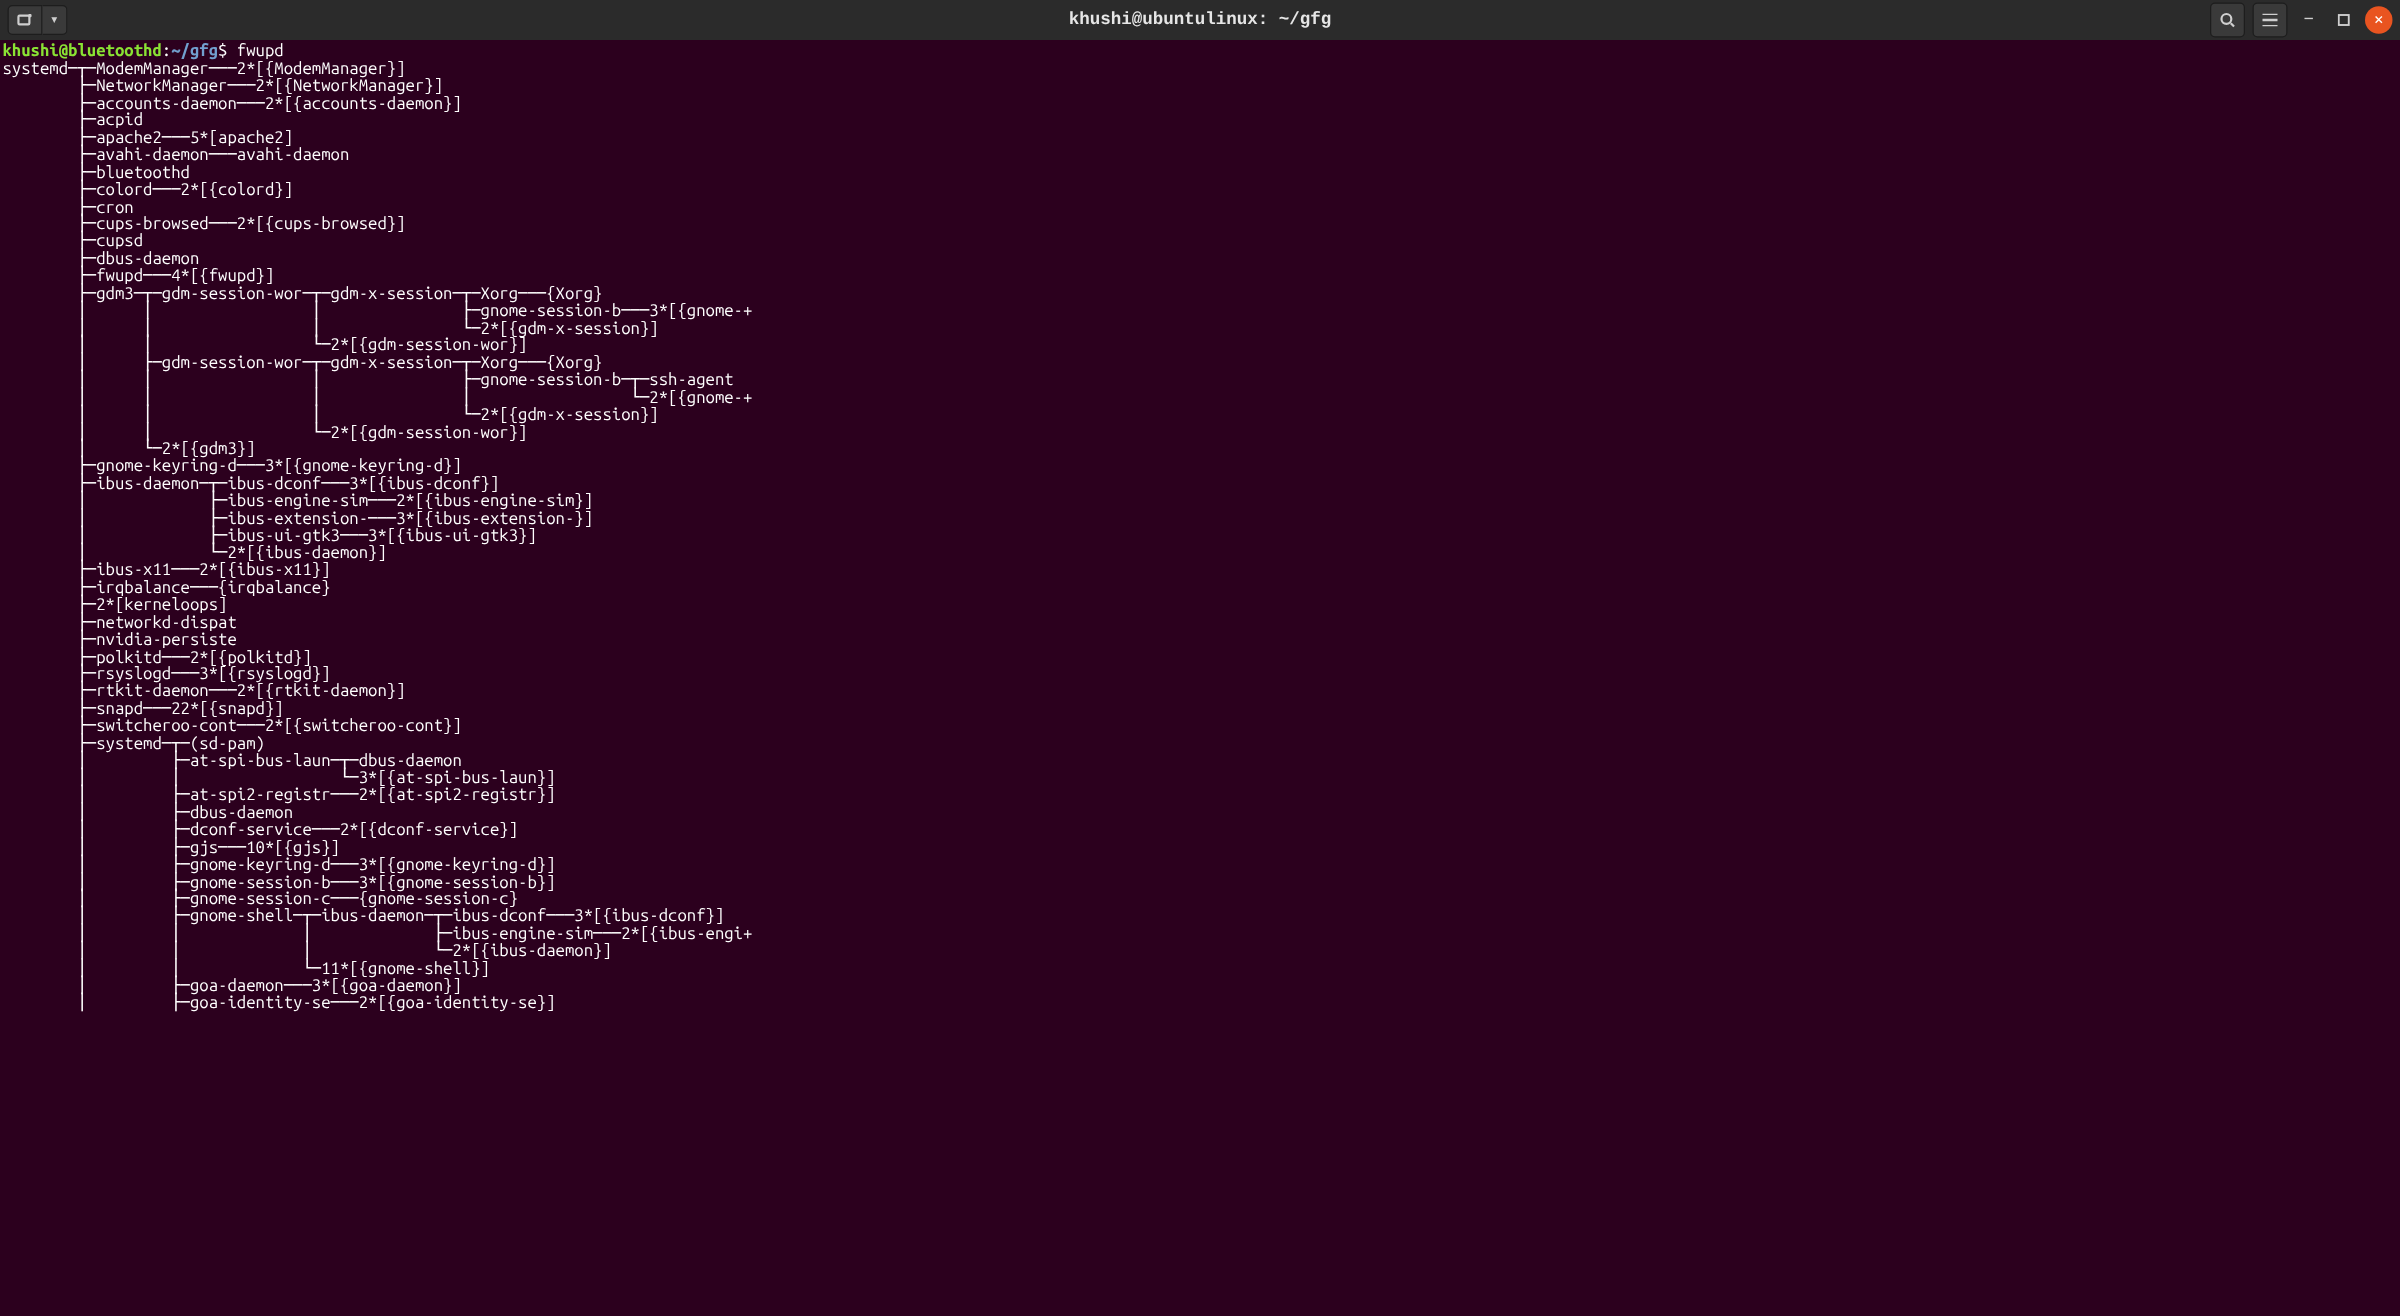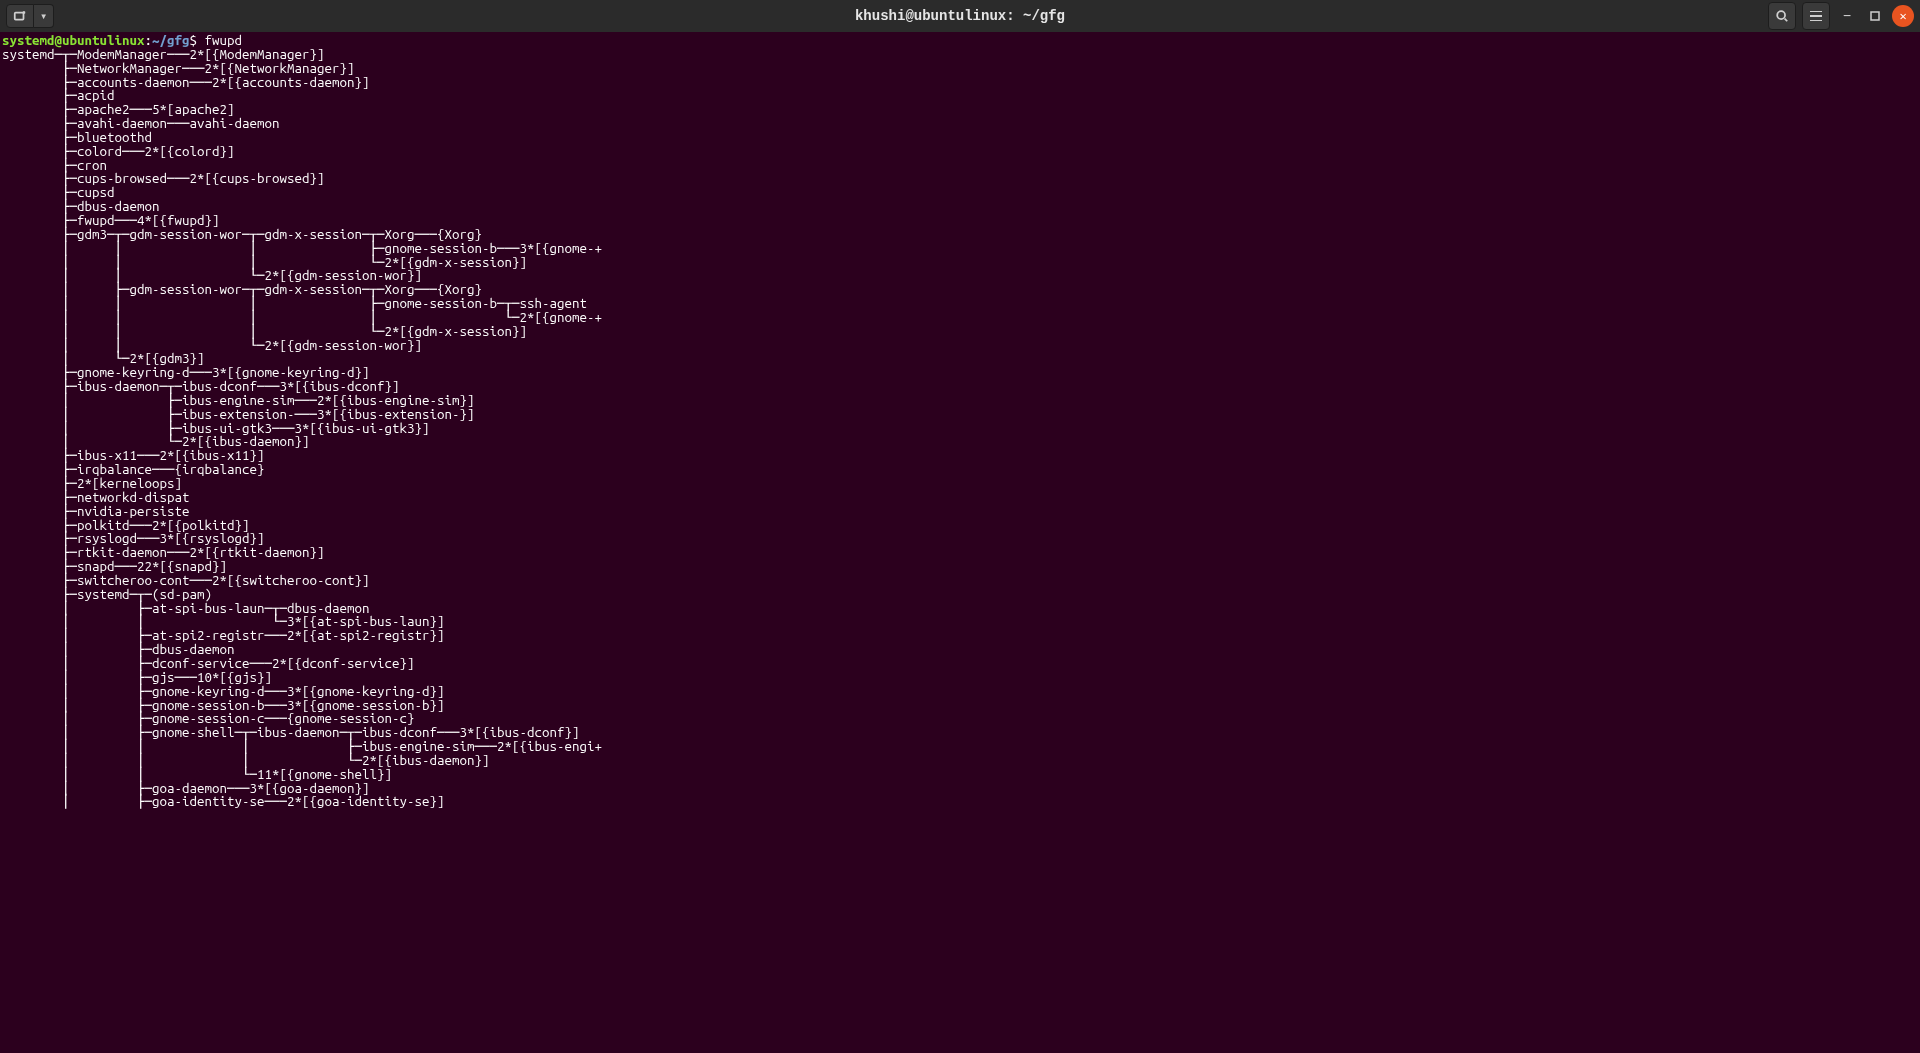--- a/index.html
+++ b/index.html
@@ -113,21 +113,21 @@
       <svg class="maxicon" viewBox="0 0 10 10">
         <rect x="1" y="1" width="8" height="8"></rect>
       </svg>
     </div>
     <div class="close-btn">
       <span>✕</span>
     </div>
   </div>
 </div>
 
-<div class="term"><span><span class="p-user">systemd@ubuntulinux</span><span class="p-sep">:</span><span class="p-path">~/gfg</span><span class="p-sep">$ </span><span>fwupd</span></span>
+<div class="term"><span><span class="p-user">khushi@bluetoothd</span><span class="p-sep">:</span><span class="p-path">~/gfg</span><span class="p-sep">$ </span><span>fwupd</span></span>
 <span id="pstree-output">systemd─┬─ModemManager───2*[{ModemManager}]
         ├─NetworkManager───2*[{NetworkManager}]
         ├─accounts-daemon───2*[{accounts-daemon}]
         ├─acpid
         ├─apache2───5*[apache2]
         ├─avahi-daemon───avahi-daemon
         ├─bluetoothd
         ├─colord───2*[{colord}]
         ├─cron
         ├─cups-browsed───2*[{cups-browsed}]

